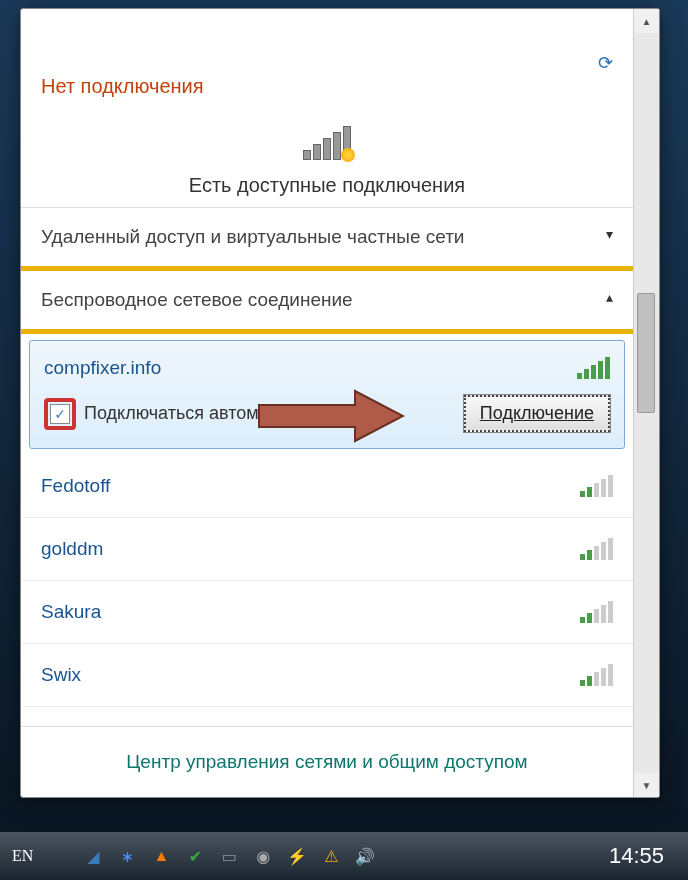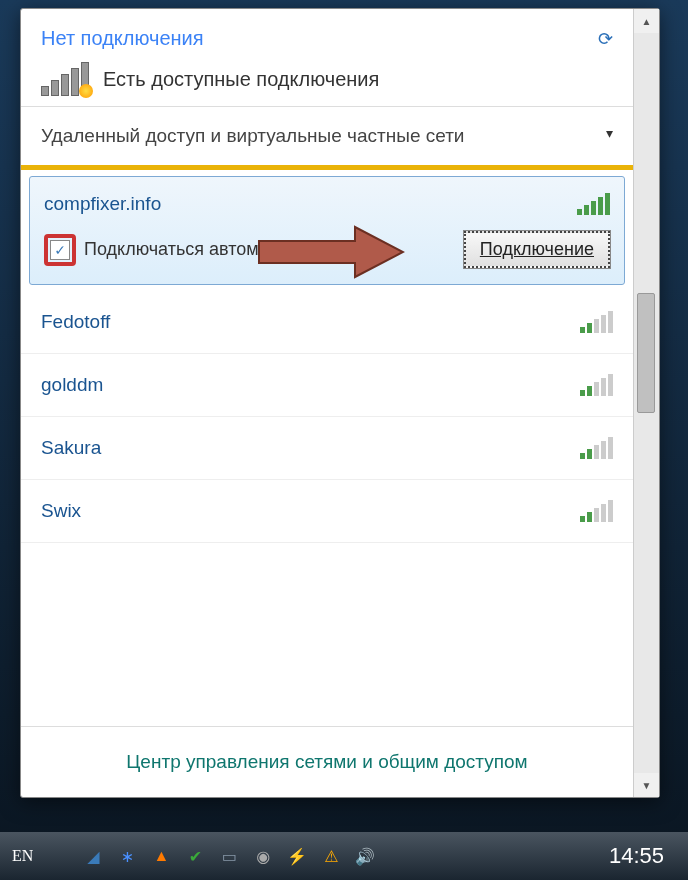--- a/index.html
+++ b/index.html
@@ -67,31 +67,33 @@
       padding: 18px 20px 10px 20px;
       border-bottom: 1px solid #ddd;
     }
     .header-row {
       display: flex;
       justify-content: space-between;
       align-items: center;
     }
     .header-title {
       font-size: 20px;
-      color: #3b82f6;
+      color: #c2410c;
+      margin-top: 48px;
     }
     .refresh-icon {
       font-size: 18px;
       color: #2a6fb8;
     }
     .status-row {
       display: flex;
       align-items: center;
-      margin-top: 12px;
+      margin-top: 28px;
       gap: 14px;
+      flex-direction: column;
     }
     .signal-icon {
       display: inline-flex;
       align-items: flex-end;
       gap: 2px;
       position: relative;
     }
     .signal-bar {
       width: 8px;
       background: #999;
@@ -282,20 +284,24 @@
         </span>
         <span class="status-text">Есть доступные подключения</span>
       </div>
     </div>
 
     <div class="section-header">
       <span class="section-title">Удаленный доступ и виртуальные частные сети</span>
       <span class="chevron">▾</span>
     </div>
 
+    <div class="section-header">
+      <span class="section-title">Беспроводное сетевое соединение</span>
+      <span class="chevron">▴</span>
+    </div>
 
     <div class="selected-network">
       <div class="selected-header">
         <span class="network-name">compfixer.info</span>
         <span class="wifi-bars">
           <span class="wifi-bar" style="height:6px"></span>
           <span class="wifi-bar" style="height:10px"></span>
           <span class="wifi-bar" style="height:14px"></span>
           <span class="wifi-bar" style="height:18px"></span>
           <span class="wifi-bar" style="height:22px"></span>

